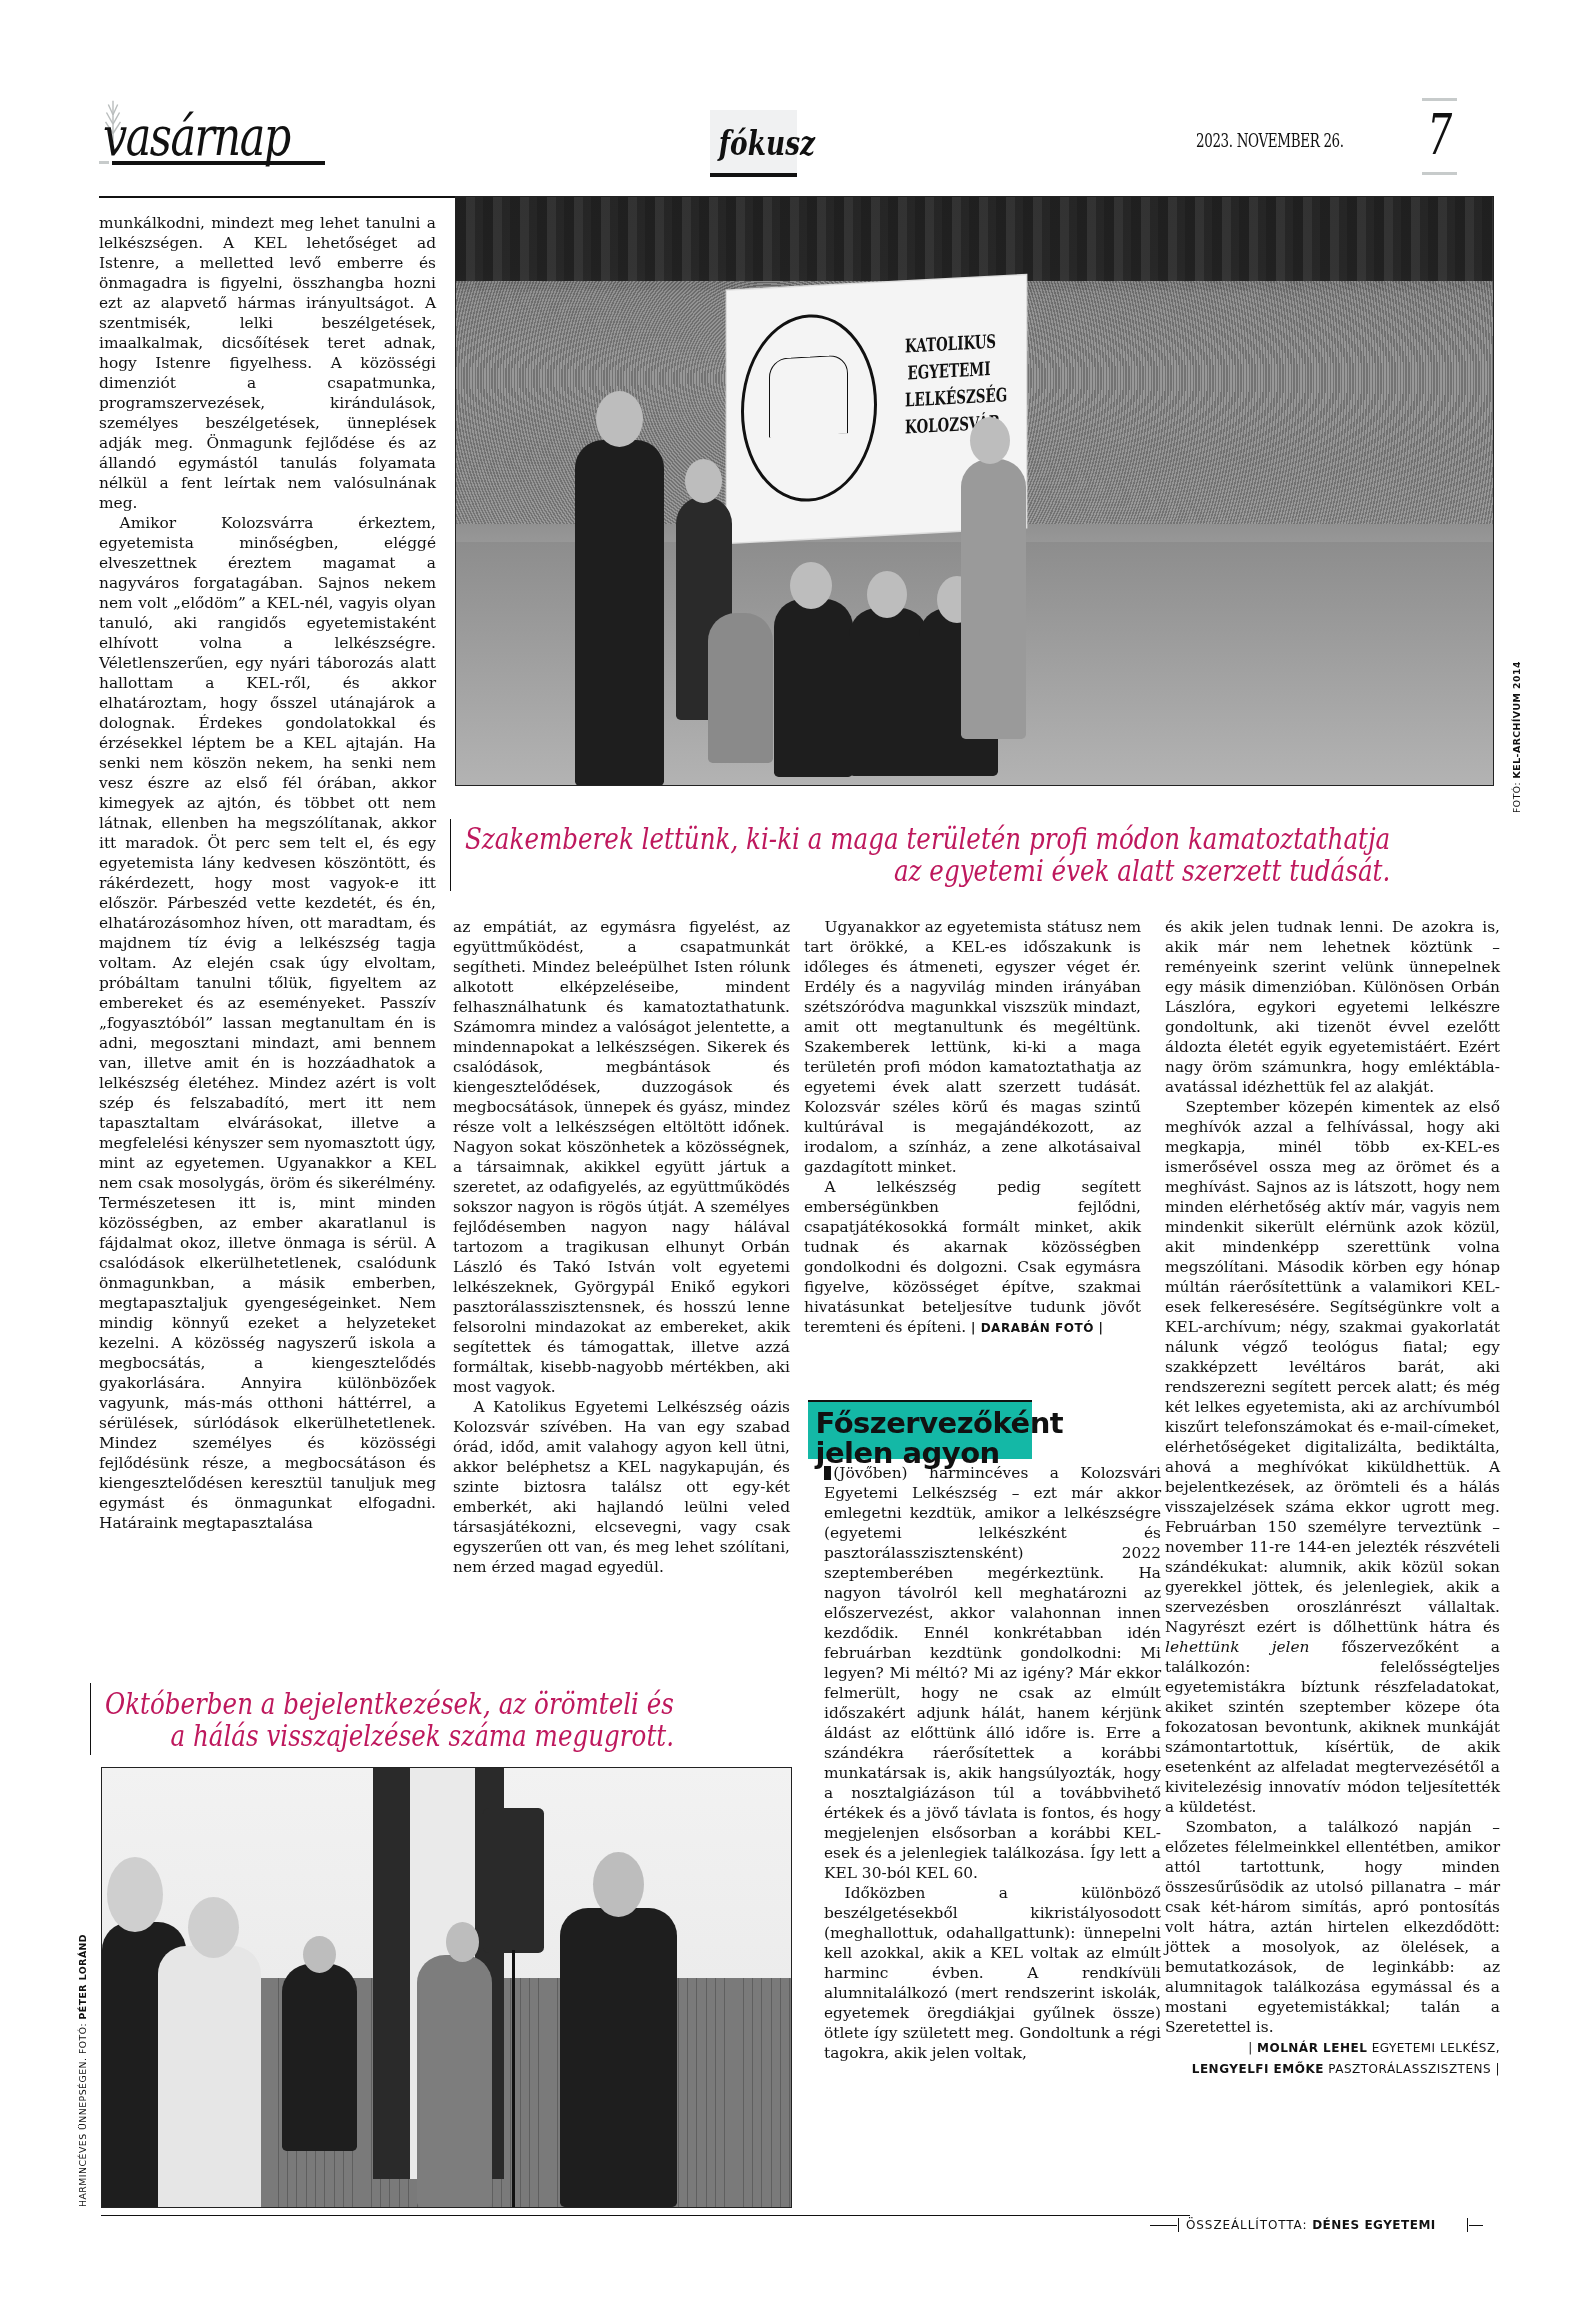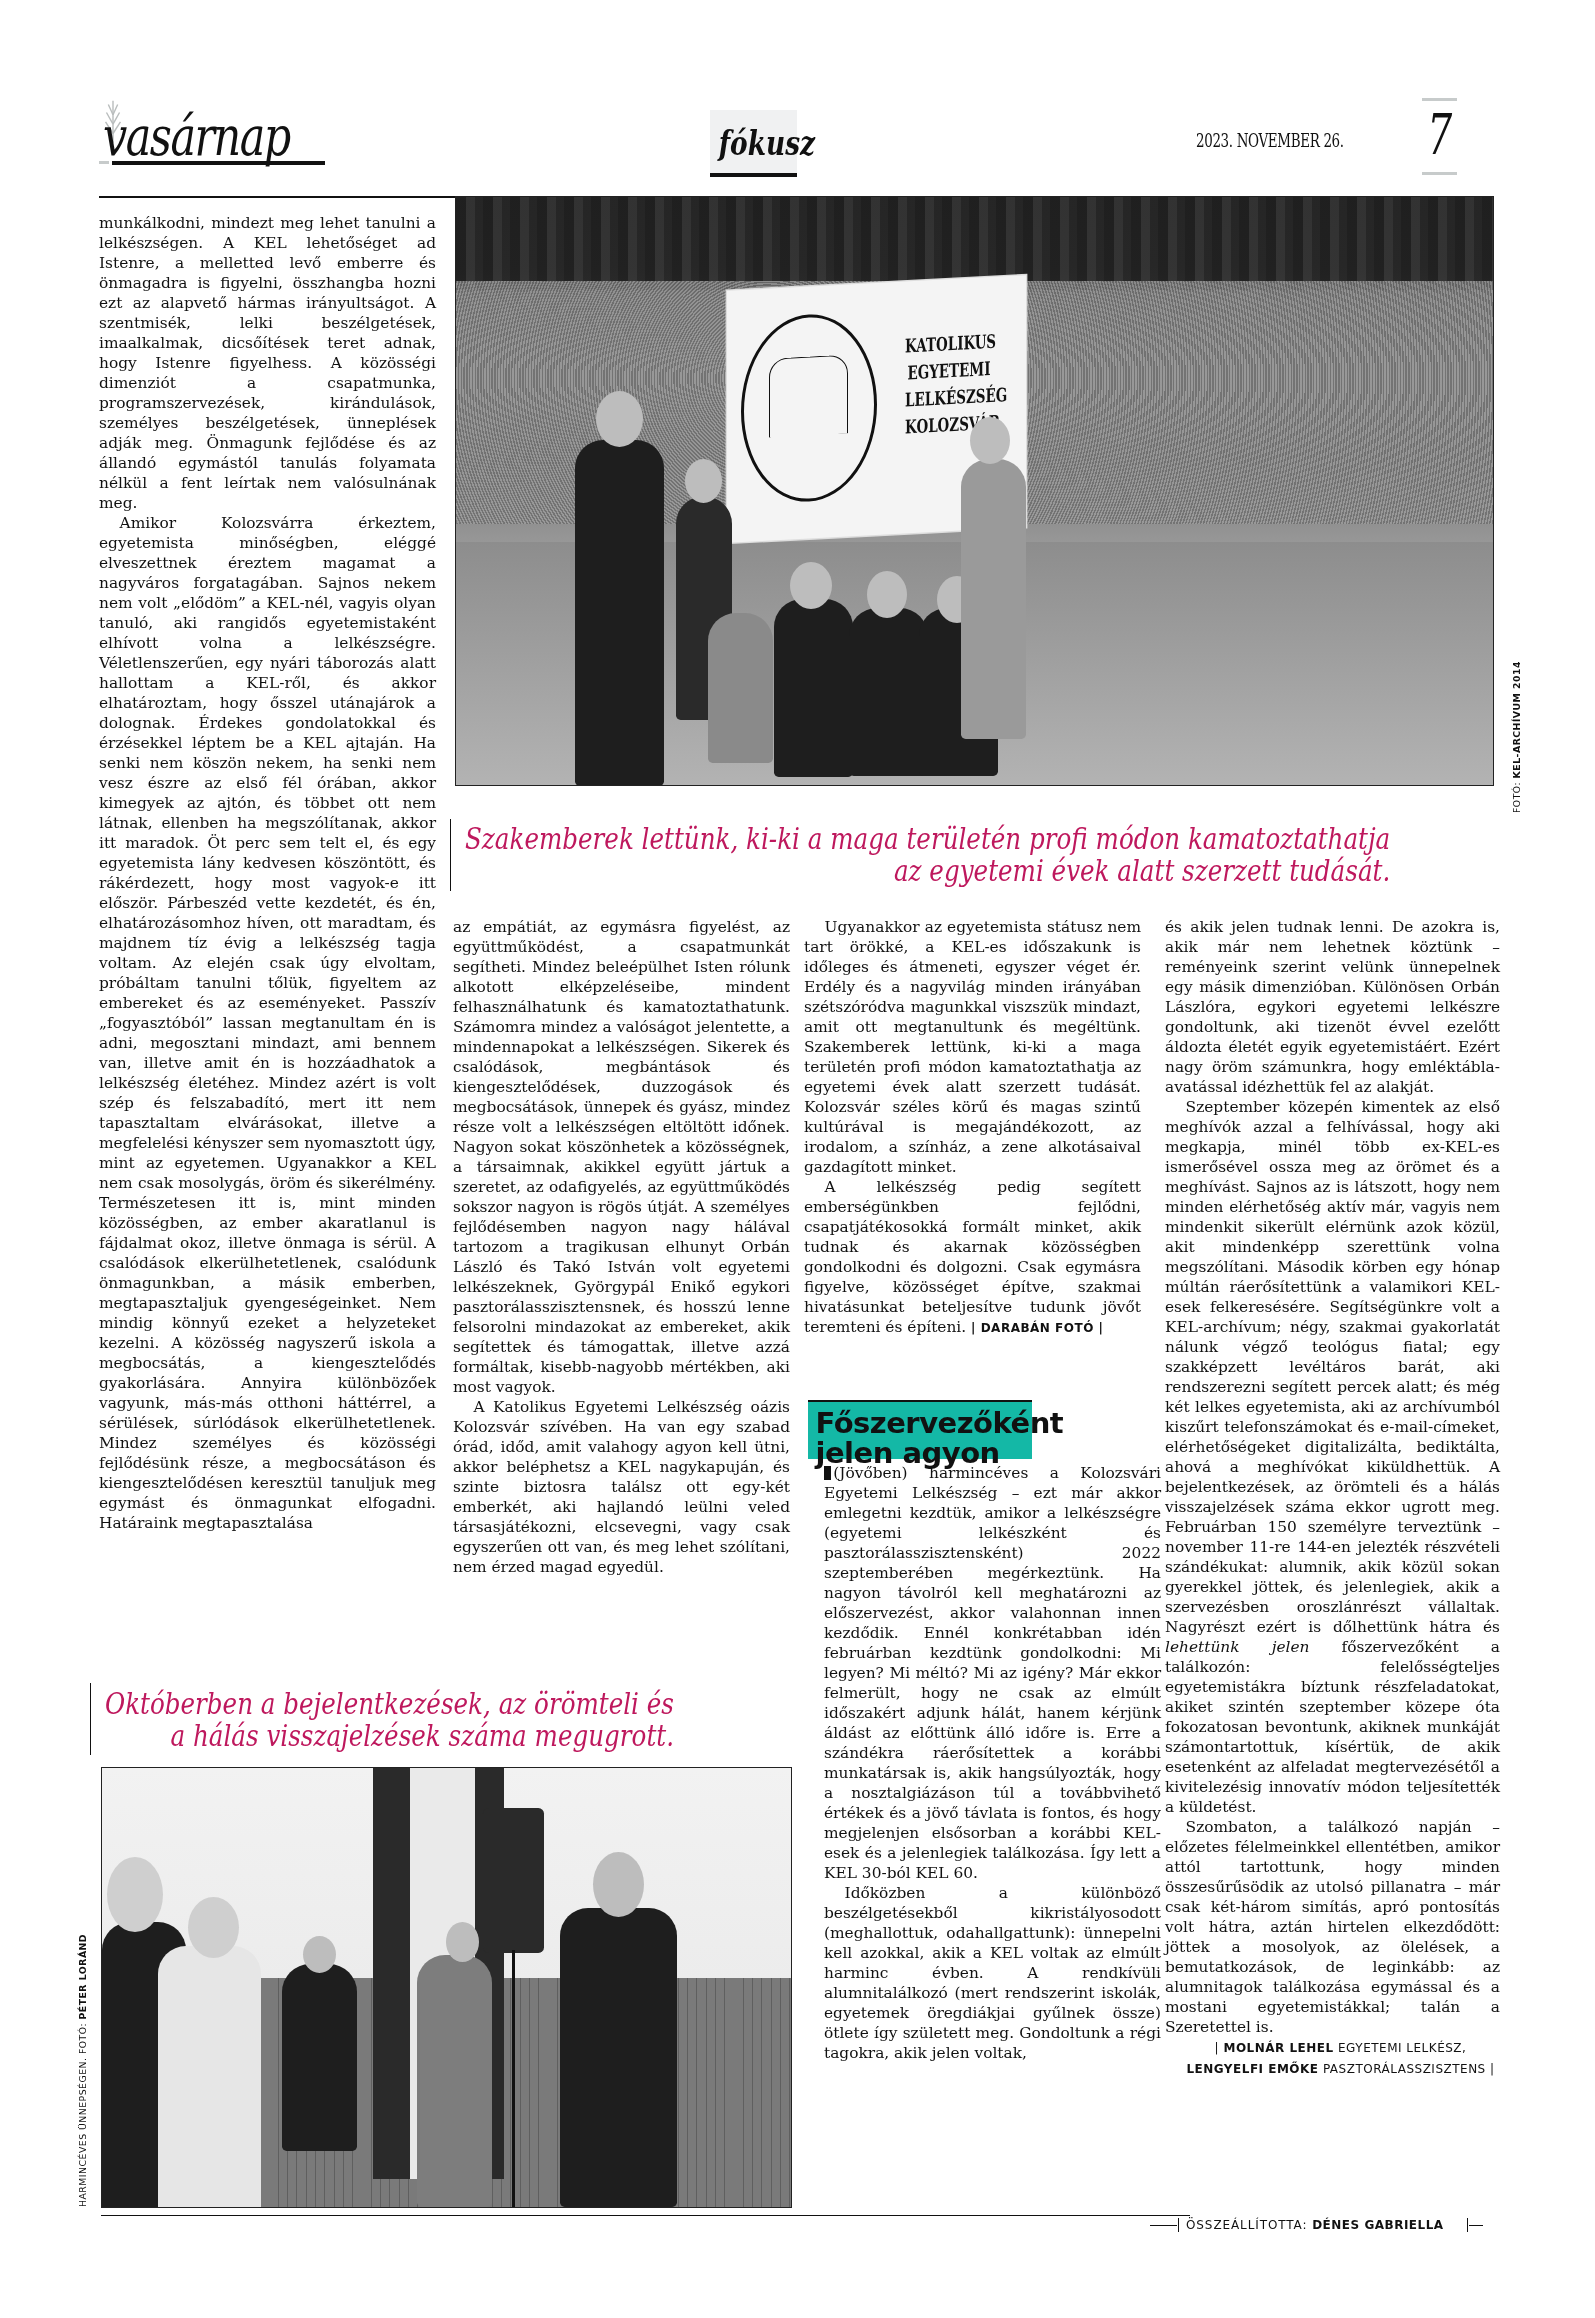--- a/index.html
+++ b/index.html
@@ -184,21 +184,21 @@
 
 <div class="col" id="col3b">
   <p><span class="lead-mark"></span><span>(Jövőben) harmincéves a Kolozsvári Egyetemi Lelkészség – ezt már akkor emlegetni kezdtük, amikor a lelkészségre (egyetemi lelkészként és pasztorálasszisztensként) 2022 szeptemberében megérkeztünk. Ha nagyon távolról kell meghatározni az előszervezést, akkor valahonnan innen kezdődik. Ennél konkrétabban idén februárban kezdtünk gondolkodni: Mi legyen? Mi méltó? Mi az igény? Már ekkor felmerült, hogy ne csak az elmúlt időszakért adjunk hálát, hanem kérjünk áldást az előttünk álló időre is. Erre a szándékra ráerősítettek a korábbi munkatársak is, akik hangsúlyozták, hogy a nosztalgiázáson túl a továbbvihető értékek és a jövő távlata is fontos, és hogy megjelenjen elsősorban a korábbi KEL-esek és a jelenlegiek találkozása. Így lett a KEL 30-ból KEL 60.</span></p>
   <p class="indent">Időközben a különböző beszélgetésekből kikristályosodott (meghallottuk, odahallgattunk): ünnepelni kell azokkal, akik a KEL voltak az elmúlt harminc évben. A rendkívüli alumnitalálkozó (mert rendszerint iskolák, egyetemek öregdiákjai gyűlnek össze) ötlete így született meg. Gondoltunk a régi tagokra, akik jelen voltak,</p>
 </div>
 
 <div class="col" id="col4">
   <p>és akik jelen tudnak lenni. De azokra is, akik már nem lehetnek köztünk – reményeink szerint velünk ünnepelnek egy másik dimenzióban. Különösen Orbán Lászlóra, egykori egyetemi lelkészre gondoltunk, aki tizenöt évvel ezelőtt áldozta életét egyik egyetemistáért. Ezért nagy öröm számunkra, hogy emléktábla-avatással idézhettük fel az alakját.</p>
   <p class="indent"><span>Szeptember közepén kimentek az első meghívók azzal a felhívással, hogy aki megkapja, minél több ex-KEL-es ismerősével ossza meg az örömet és a meghívást. Sajnos az is látszott, hogy nem minden elérhetőség aktív már, vagyis nem mindenkit sikerült elérnünk azok közül, akit mindenképp szerettünk volna megszólítani. Második körben egy hónap múltán ráerősítettünk a valamikori KEL-esek felkeresésére. Segítségünkre volt a KEL-archívum; négy, szakmai gyakorlatát nálunk végző teológus fiatal; egy szakképzett levéltáros barát, aki rendszerezni segített percek alatt; és még két lelkes egyetemista, aki az archívumból kiszűrt telefonszámokat és e-mail-címeket, elérhetőségeket digitalizálta, bediktálta, ahová a meghívókat kiküldhettük. A bejelentkezések, az örömteli és a hálás visszajelzések száma ekkor ugrott meg. Februárban 150 személyre terveztünk – november 11-re 144-en jelezték részvételi szándékukat: alumnik, akik közül sokan gyerekkel jöttek, és jelenlegiek, akik a szervezésben oroszlánrészt vállaltak. Nagyrészt ezért is dőlhettünk hátra és </span><em>lehettünk jelen</em><span> főszervezőként a találkozón: felelősségteljes egyetemistákra bíztunk részfeladatokat, akiket szintén szeptember közepe óta fokozatosan bevontunk, akiknek munkáját számontartottuk, kísértük, de akik esetenként az alfeladat megtervezésétől a kivitelezésig innovatív módon teljesítették a küldetést.</span></p>
   <p class="indent">Szombaton, a találkozó napján – előzetes félelmeinkkel ellentétben, amikor attól tartottunk, hogy minden összesűrűsödik az utolsó pillanatra – már csak két-három simítás, apró pontosítás volt hátra, aztán hirtelen elkezdődött: jöttek a mosolyok, az ölelések, a bemutatkozások, de leginkább: az alumnitagok találkozása egymással és a mostani egyetemistákkal; talán a Szeretettel is.</p>
-  <p style="text-align:center;margin-left:16px;"><span class="sig-light">| </span><span class="sig">MOLNÁR LEHEL</span><span class="sig-light"> EGYETEMI LELKÉSZ, </span><span class="sig">LENGYELFI EMŐKE</span><span class="sig-light"> PASZTORÁLASSZISZTENS </span><span class="sig-light">|</span></p>
+  <p style="text-align:right;margin-left:16px;"><span class="sig-light">| </span><span class="sig">MOLNÁR LEHEL</span><span class="sig-light"> EGYETEMI LELKÉSZ, </span><span class="sig">LENGYELFI EMŐKE</span><span class="sig-light"> PASZTORÁLASSZISZTENS </span><span class="sig-light">|</span></p>
 </div>
 
 <div class="pullquote" id="pq-bottom">
   <span>Októberben a bejelentkezések, az örömteli és</span>
   <span>a hálás visszajelzések száma megugrott.</span>
 </div>
 
 <div class="photo" id="photo-bottom">
   <div class="wall"></div>
   <div class="door"></div>
@@ -217,17 +217,17 @@
   <div class="head" style="left:491px;top:84px;width:51px;height:65px;background:#bdbdbd"></div>
 </div>
 <div class="photo-credit" id="credit-bottom">
   <span>HARMINCÉVES ÜNNEPSÉGEN. FOTÓ: </span><b>PÉTER LORÁND</b>
 </div>
 
 <div class="footer-rule"></div>
 <div class="compiled">
   <div class="line-l"></div>
   <div class="tick-l"></div>
-  <div class="txt"><span>ÖSSZEÁLLÍTOTTA: </span><b>DÉNES GABRIELLA</b></div>
+  <div class="txt"><span>ÖSSZEÁLLÍTOTTA: </span><b>DÉNES EGYETEMI</b></div>
   <div class="tick-r"></div>
   <div class="line-r"></div>
 </div>
 
 
 </body></html>

